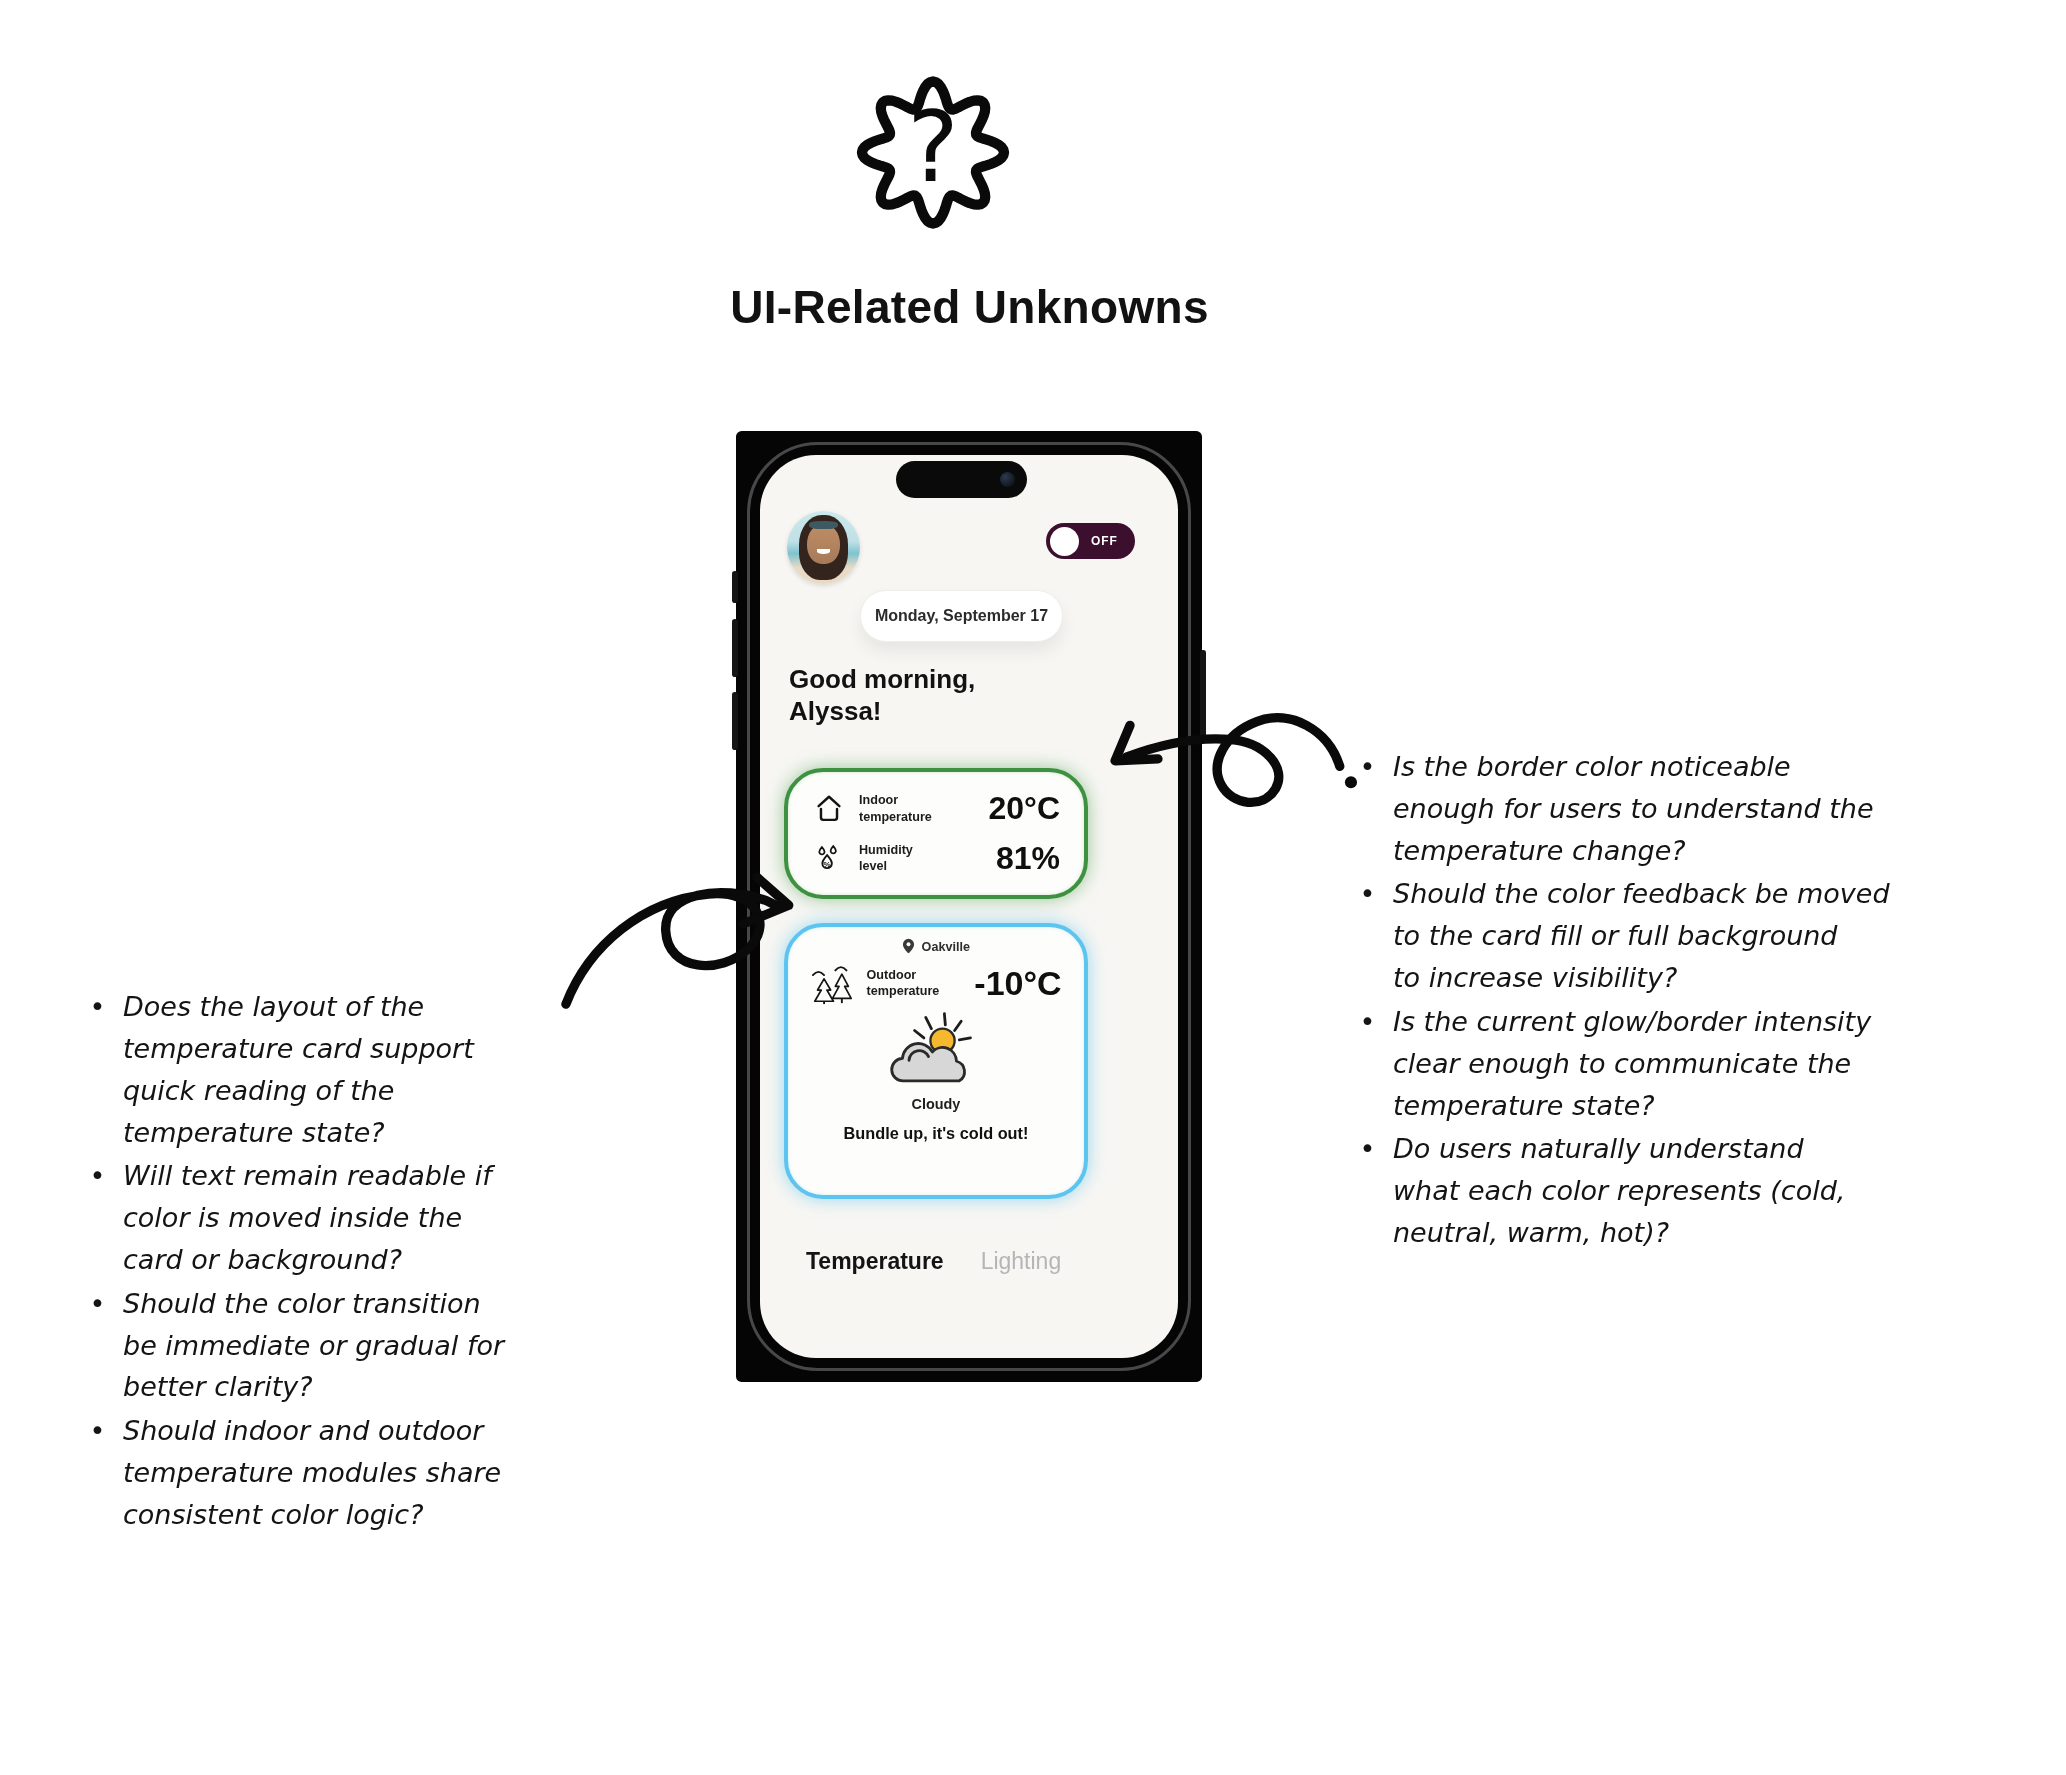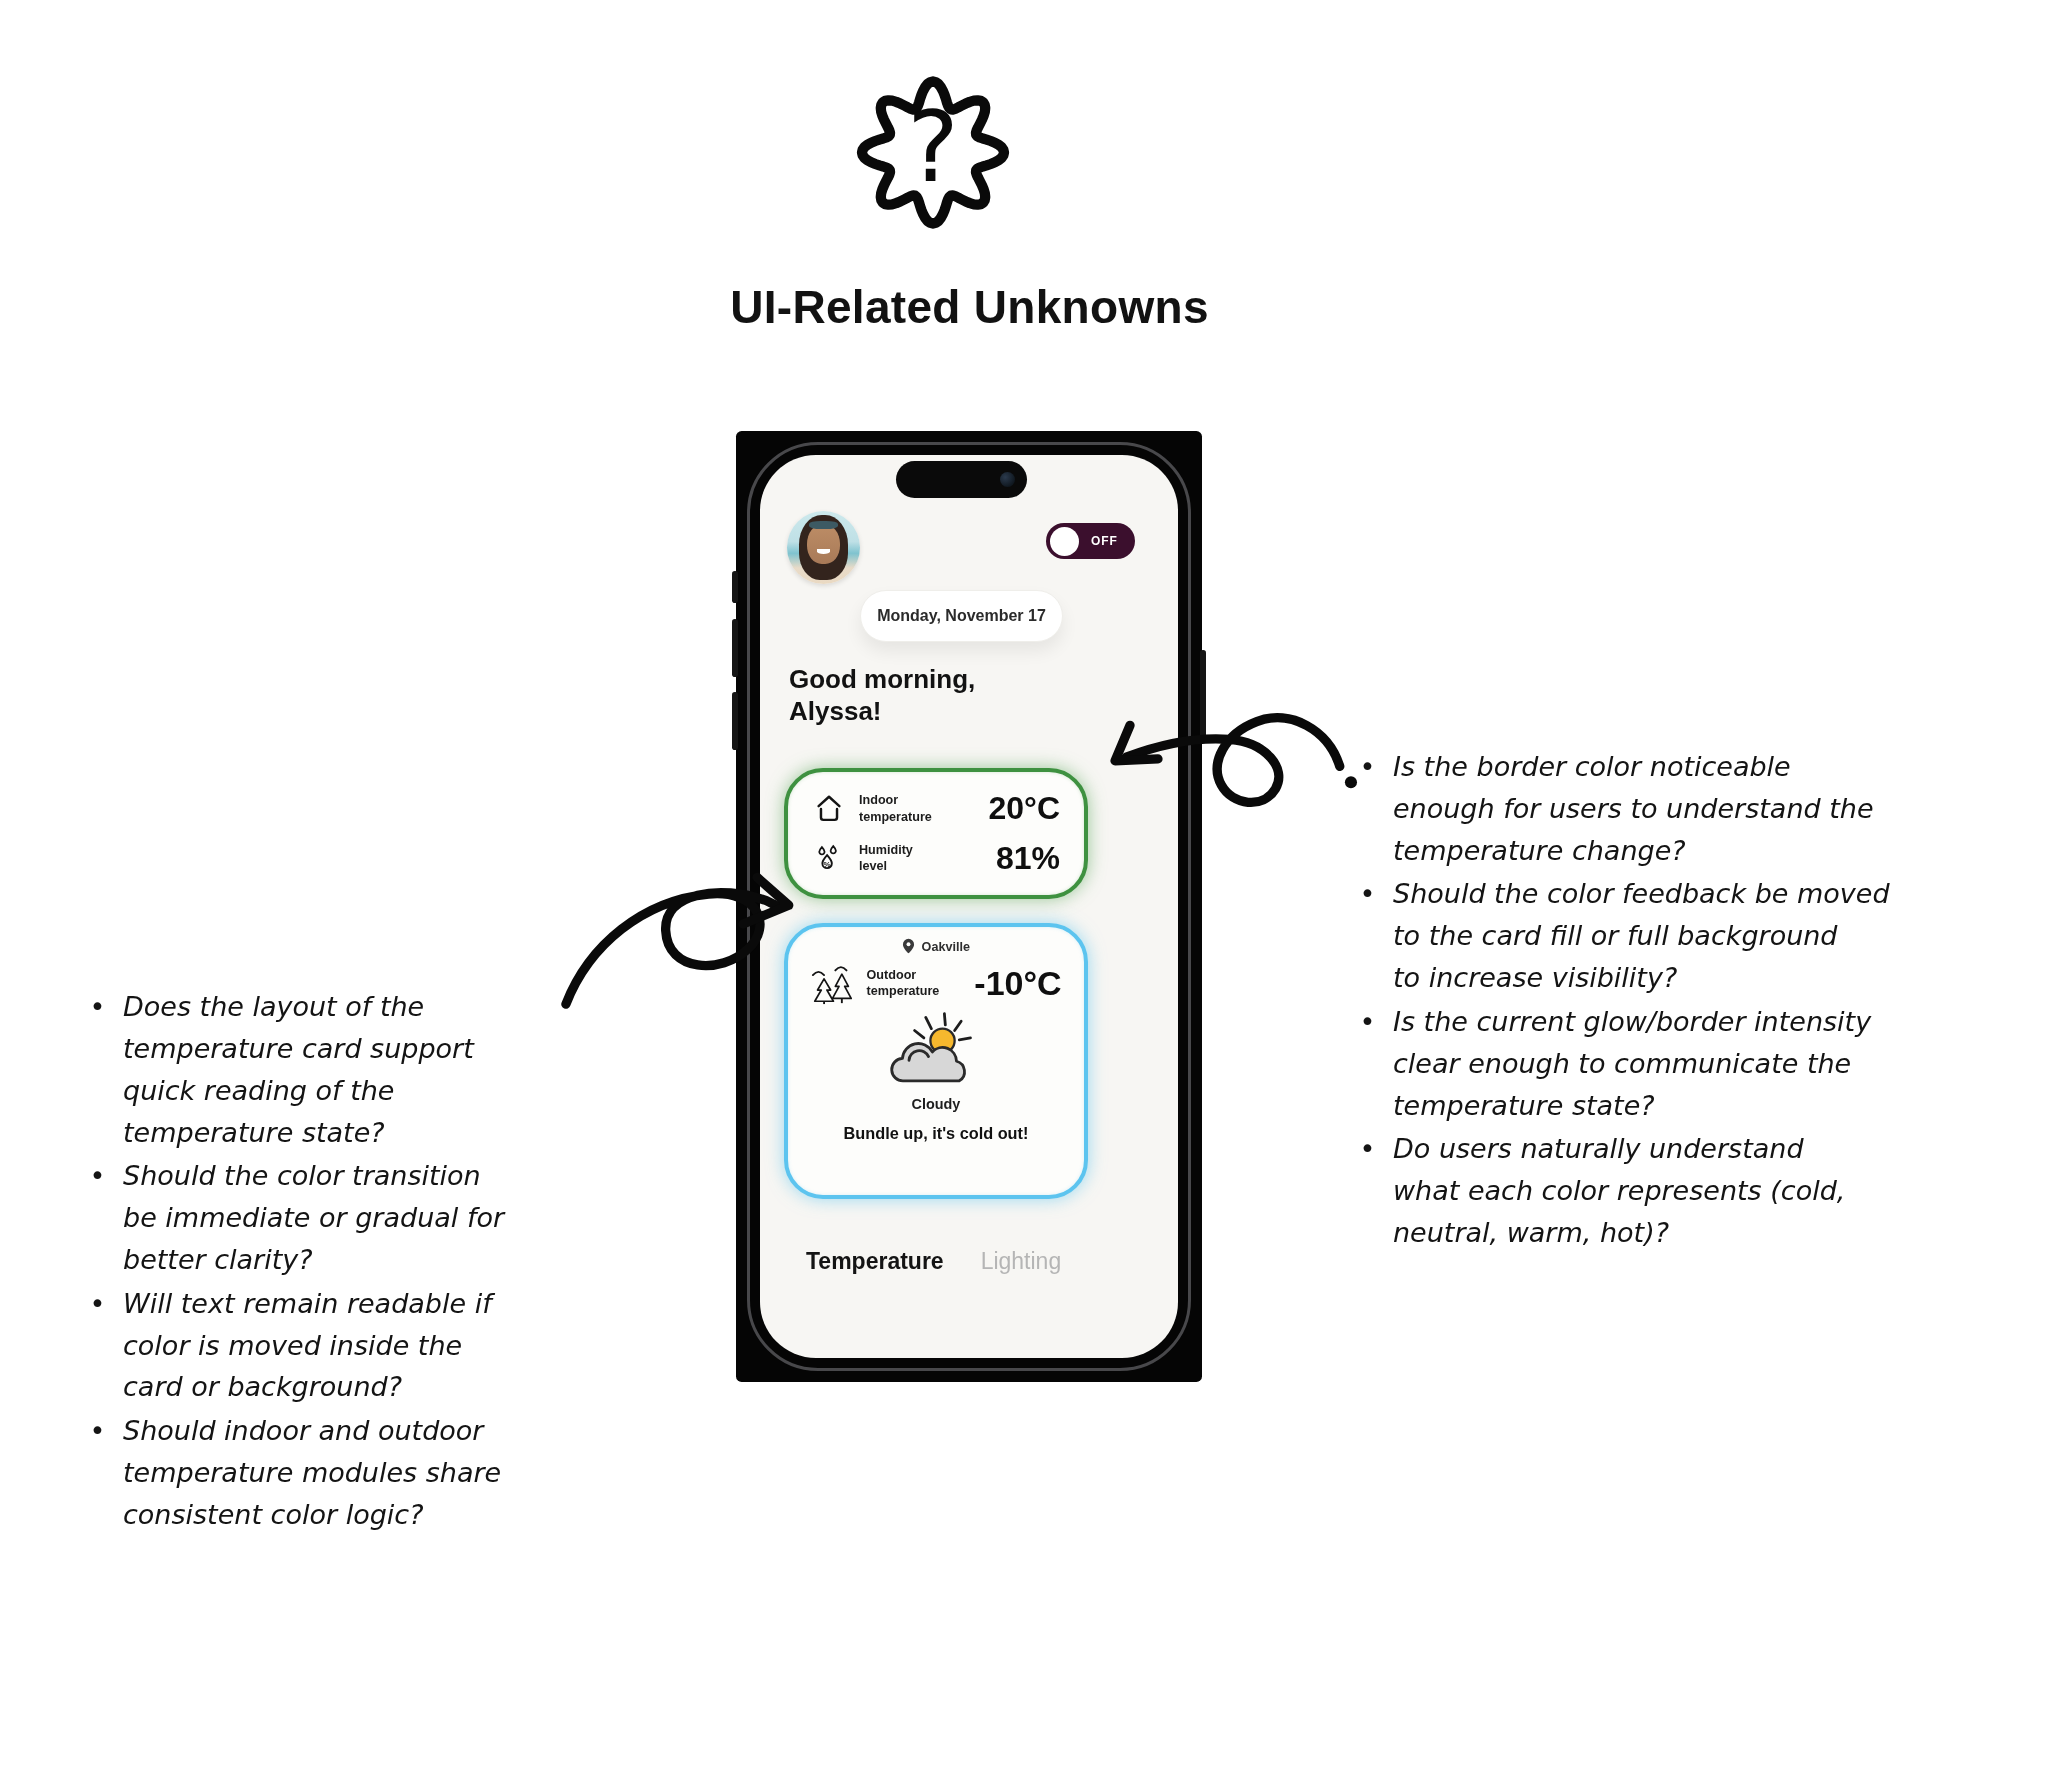--- a/index.html
+++ b/index.html
@@ -124,21 +124,21 @@
       <div class="shades"></div>
       <div class="smile"></div>
     </div>
 
     <div class="toggle">
       <div class="knob"></div>
       <div class="state">OFF</div>
     </div>
 
     <div class="date-pill">
-      <span>Monday, November 17</span>
+      <span>Monday, September 17</span>
     </div>
 
     <div class="greeting">Good morning,
 Alyssa!</div>
 
     <div class="card indoor">
       <div class="sensor-row">
         <svg width="34" height="34" viewBox="0 0 36 36">
           <path d="M7 15 L18 5 L29 15" fill="none" stroke="#141414" stroke-width="2.6" stroke-linecap="round" stroke-linejoin="round"></path>
           <path d="M9.5 18 v9 a2.5 2.5 0 0 0 2.5 2.5 h12 a2.5 2.5 0 0 0 2.5 -2.5 v-9" fill="none" stroke="#141414" stroke-width="2.6" stroke-linecap="round"></path>
@@ -201,26 +201,26 @@
       <div class="tab active">Temperature</div>
       <div class="tab inactive">Lighting</div>
     </div>
   </div>
 
   <ul class="hand-list hand-left">
     <li>Does the layout of the
 temperature card support
 quick reading of the
 temperature state?</li>
+    <li>Will text remain readable if
+color is moved inside the
+card or background?</li>
     <li>Should the color transition
 be immediate or gradual for
 better clarity?</li>
-    <li>Will text remain readable if
-color is moved inside the
-card or background?</li>
     <li>Should indoor and outdoor
 temperature modules share
 consistent color logic?</li>
   </ul>
 
   <ul class="hand-list hand-right">
     <li>Is the border color noticeable
 enough for users to understand the
 temperature change?</li>
     <li>Should the color feedback be moved

